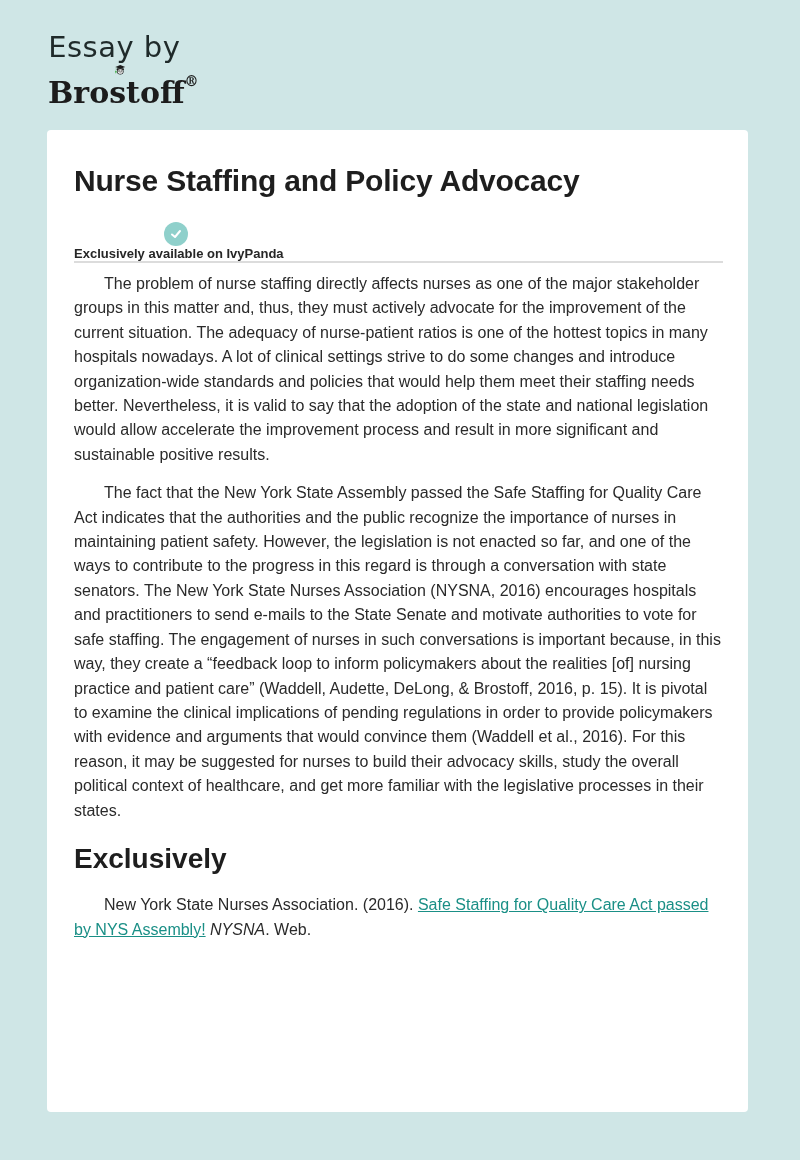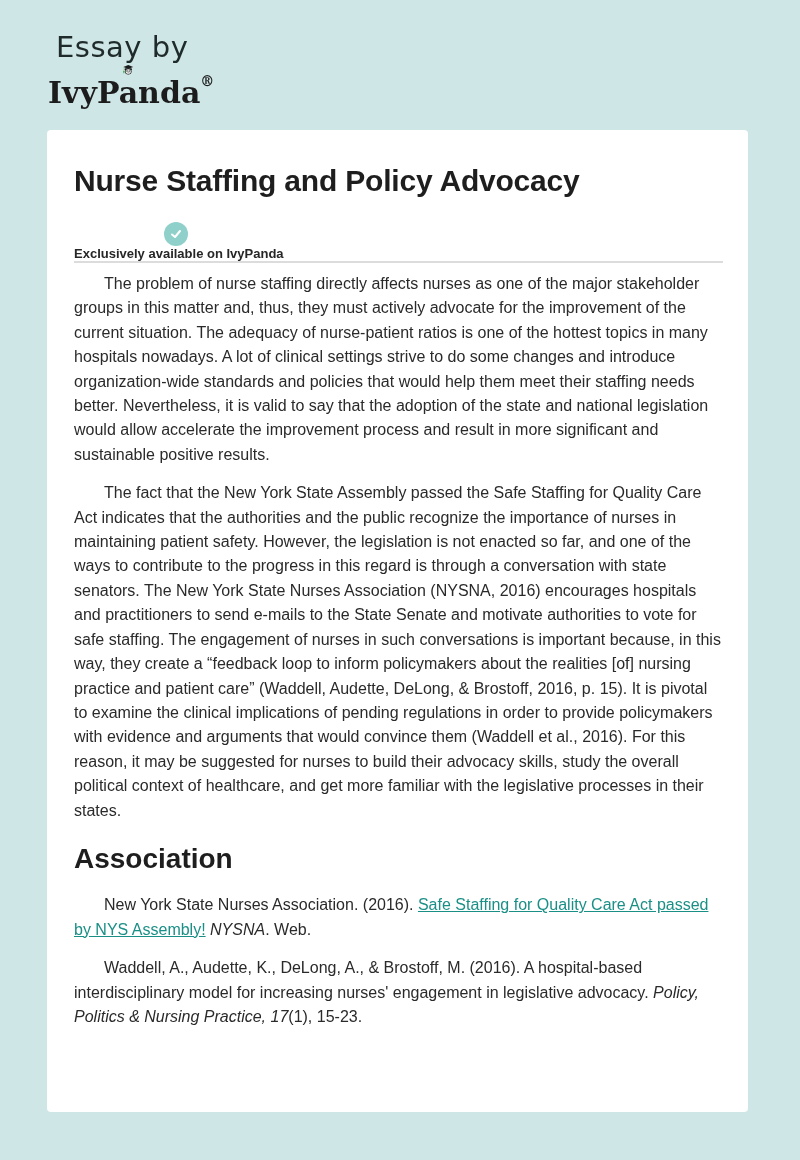--- a/index.html
+++ b/index.html
@@ -83,40 +83,39 @@
 
     <ellipse cx="39" cy="50" rx="7" ry="5" fill="#1c1c1c"></ellipse>
     <ellipse cx="57" cy="50" rx="7" ry="5" fill="#1c1c1c"></ellipse>
     <rect x="36" y="48" width="6" height="3" fill="#ffffff"></rect>
     <rect x="54" y="48" width="6" height="3" fill="#ffffff"></rect>
 
     <ellipse cx="48" cy="62" rx="8" ry="7" fill="#ffffff" stroke="#1c1c1c" stroke-width="1.5"></ellipse>
     <ellipse cx="48" cy="59" rx="3" ry="2" fill="#1c1c1c"></ellipse>
     <path d="M45,64 Q48,66 51,64" stroke="#1c1c1c" stroke-width="1.2" fill="none"></path>
   </svg>
-  <span class="brand-name"><span>IvyPanda</span><sup>®</sup></span>
+  <span class="brand-name"><span>Brostoff</span><sup>®</sup></span>
 </div>
 
 <div class="card">
   <h1 class="title">Nurse Staffing and Policy Advocacy</h1>
 
   <div class="badge">
     <span class="check">
       <svg width="12" height="12" viewBox="0 0 12 12">
           <path d="M2,6.5 L5,9 L10,3" stroke="#ffffff" stroke-width="2" fill="none" stroke-linecap="round" stroke-linejoin="round"></path>
         </svg>
     </span>
     <span class="badge-text">Exclusively available on IvyPanda</span>
   </div>
 
   <div class="divider"></div>
 
   <div class="body">
     <p>The problem of nurse staffing directly affects nurses as one of the major stakeholder groups in this matter and, thus, they must actively advocate for the improvement of the current situation. The adequacy of nurse-patient ratios is one of the hottest topics in many hospitals nowadays. A lot of clinical settings strive to do some changes and introduce organization-wide standards and policies that would help them meet their staffing needs better. Nevertheless, it is valid to say that the adoption of the state and national legislation would allow accelerate the improvement process and result in more significant and sustainable positive results.</p>
     <p>The fact that the New York State Assembly passed the Safe Staffing for Quality Care Act indicates that the authorities and the public recognize the importance of nurses in maintaining patient safety. However, the legislation is not enacted so far, and one of the ways to contribute to the progress in this regard is through a conversation with state senators. The New York State Nurses Association (NYSNA, 2016) encourages hospitals and practitioners to send e-mails to the State Senate and motivate authorities to vote for safe staffing. The engagement of nurses in such conversations is important because, in this way, they create a “feedback loop to inform policymakers about the realities [of] nursing practice and patient care” (Waddell, Audette, DeLong, &amp; Brostoff, 2016, p. 15). It is pivotal to examine the clinical implications of pending regulations in order to provide policymakers with evidence and arguments that would convince them (Waddell et al., 2016). For this reason, it may be suggested for nurses to build their advocacy skills, study the overall political context of healthcare, and get more familiar with the legislative processes in their states.</p>
 
-    <div class="refs-heading">Association</div>
+    <div class="refs-heading">Exclusively</div>
 
     <p class="ref"><span>New York State Nurses Association. (2016). </span><a href="#">Safe Staffing for Quality Care Act passed by NYS Assembly!</a><span> </span><i>NYSNA</i><span>. Web.</span></p>
 
-    <p class="ref"><span>Waddell, A., Audette, K., DeLong, A., &amp; Brostoff, M. (2016). A hospital-based interdisciplinary model for increasing nurses' engagement in legislative advocacy. </span><i>Policy, Politics &amp; Nursing Practice, 17</i><span>(1), 15-23.</span></p>
   </div>
 </div>
 
 </body></html>

